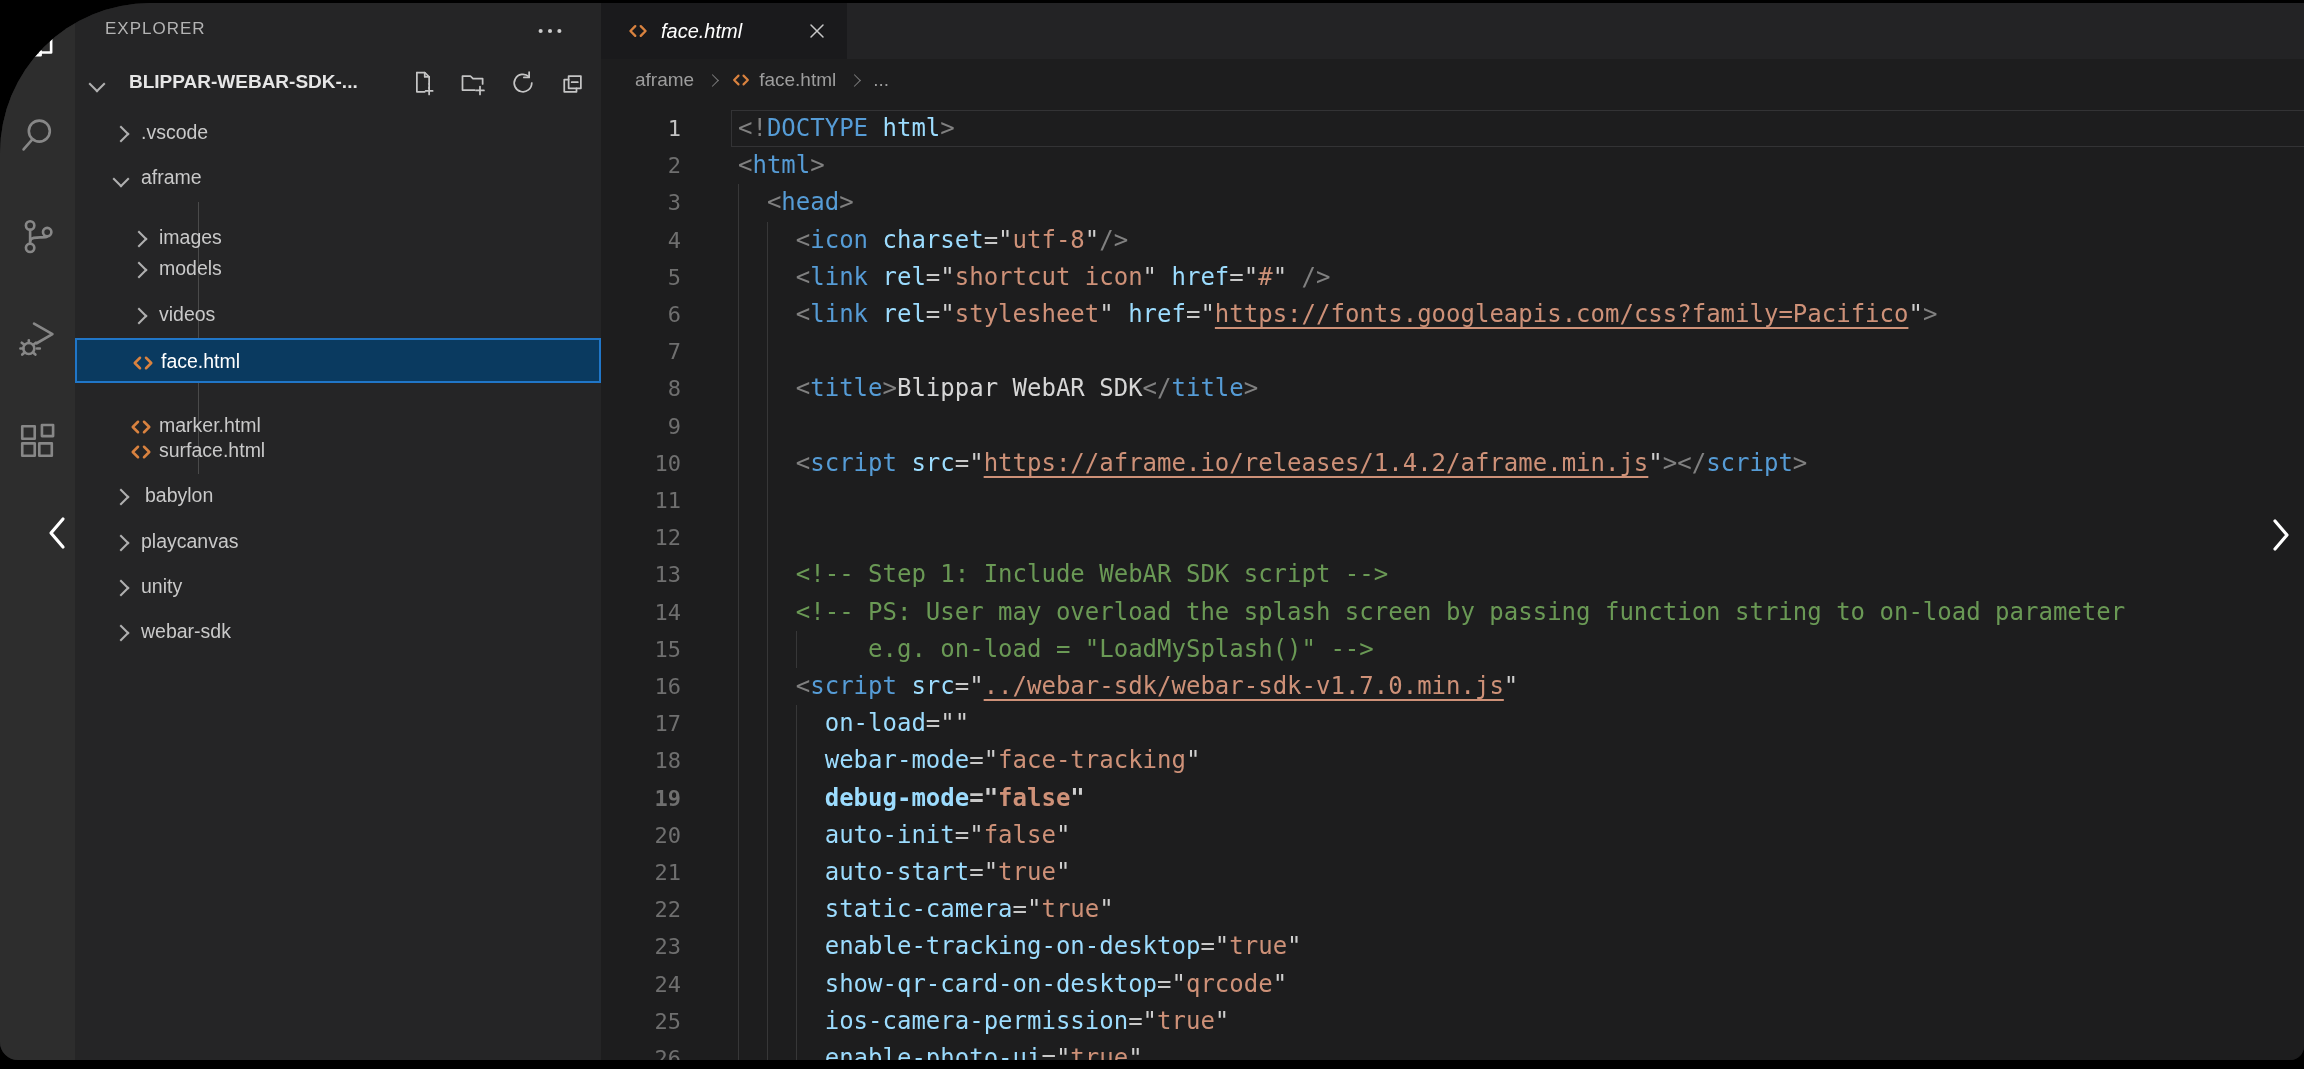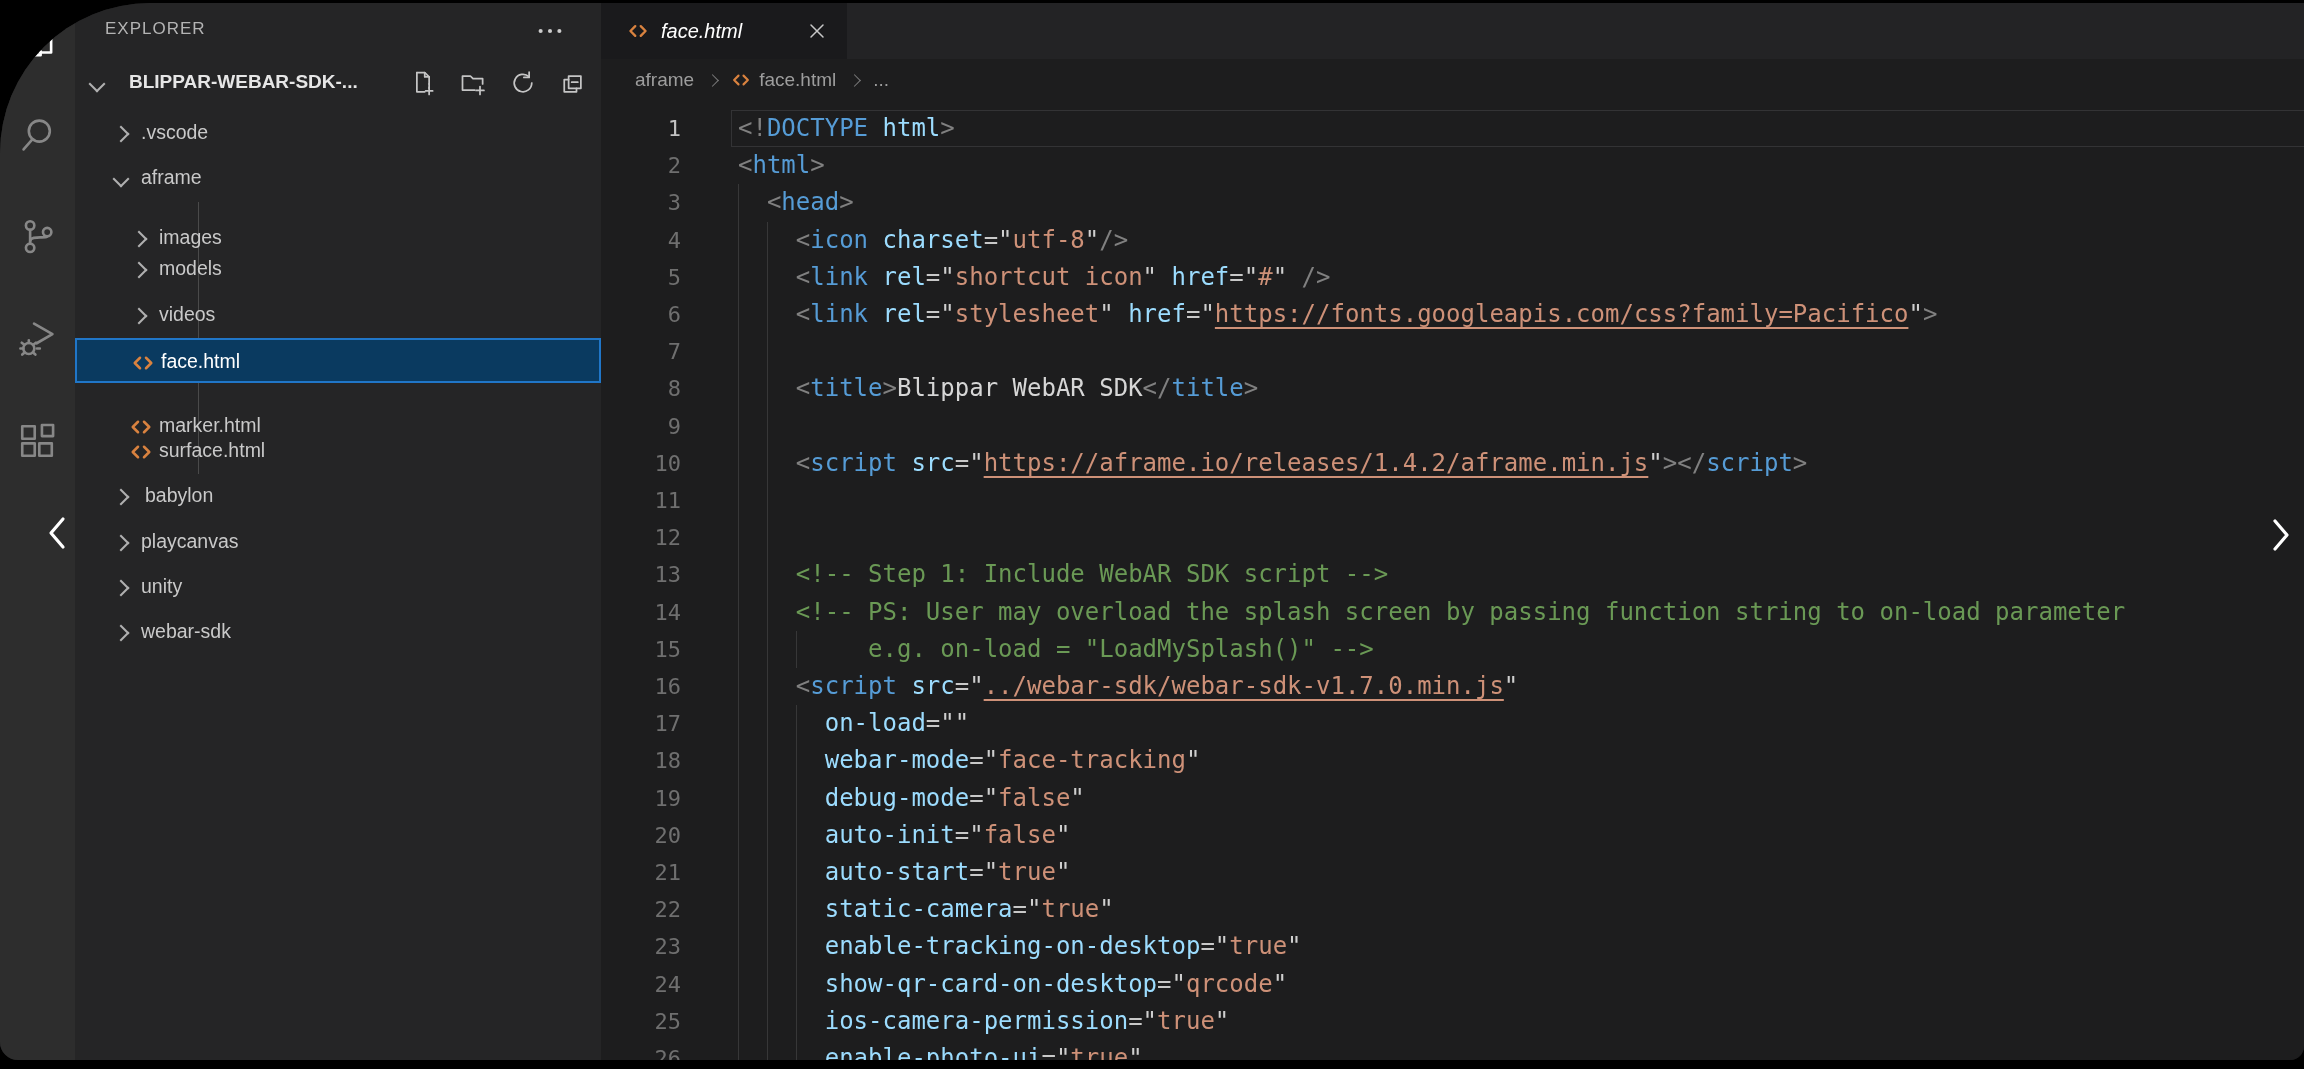--- a/index.html
+++ b/index.html
@@ -360,21 +360,21 @@
           <span class="ln">17</span>
           <span class="lc"><span class="tok w">      </span><span class="tok a">on-load</span><span class="tok e">=</span><span class="tok q">""</span></span>
         </div>
         <div class="crow" style="top: 641.4px;">
           <div class="iguide" style="left: 137px;"></div>
           <div class="iguide" style="left: 165.9px;"></div>
           <div class="iguide" style="left: 194.8px;"></div>
           <span class="ln">18</span>
           <span class="lc"><span class="tok w">      </span><span class="tok a">webar-mode</span><span class="tok e">=</span><span class="tok q">"</span><span class="tok s">face-tracking</span><span class="tok q">"</span></span>
         </div>
-        <div class="crow" style="top: 678.6px;">
+        <div class="crow" style="top: 678.6px; font-weight: bold;">
           <div class="iguide" style="left: 137px;"></div>
           <div class="iguide" style="left: 165.9px;"></div>
           <div class="iguide" style="left: 194.8px;"></div>
           <span class="ln">19</span>
           <span class="lc"><span class="tok w">      </span><span class="tok a">debug-mode</span><span class="tok e">=</span><span class="tok q">"</span><span class="tok s">false</span><span class="tok q">"</span></span>
         </div>
         <div class="crow" style="top: 715.8px;">
           <div class="iguide" style="left: 137px;"></div>
           <div class="iguide" style="left: 165.9px;"></div>
           <div class="iguide" style="left: 194.8px;"></div>

